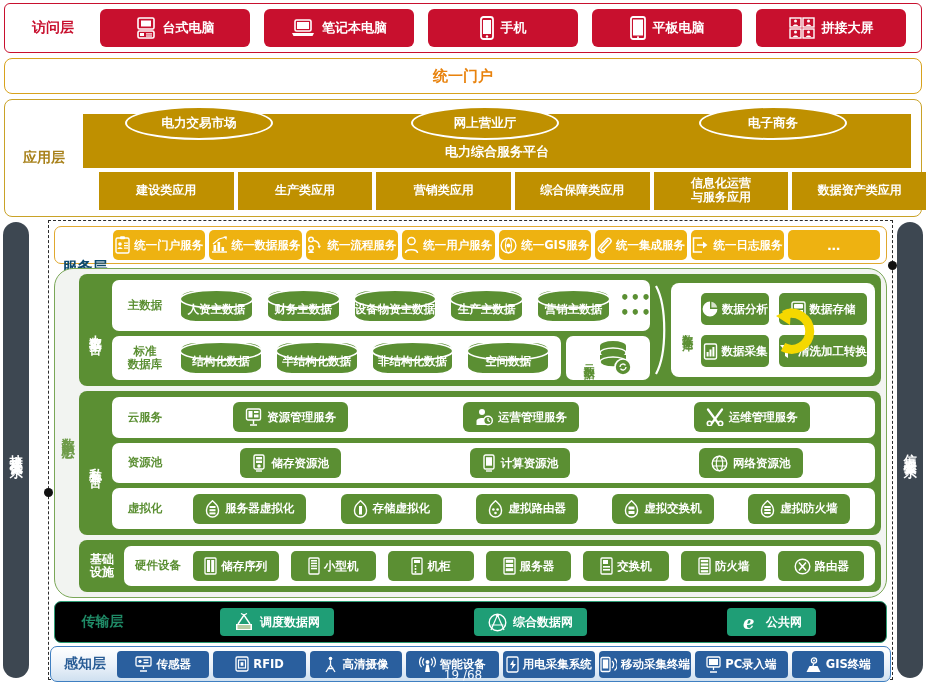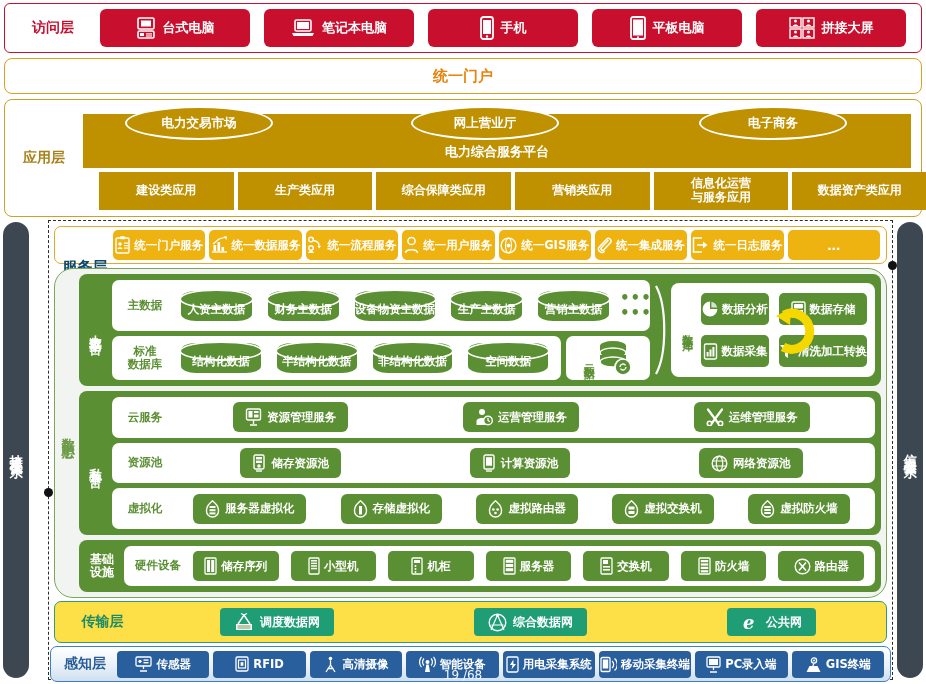--- a/index.html
+++ b/index.html
@@ -206,21 +206,21 @@
   #infra { height: 52px; }
   #infra .white-card { flex: 1; height: 40px; }
   .infra-chip {
     height: 30px; background: #5b8f33; border-radius: 5px; flex: 1;
     margin: 0 3px; font-size: 11.5px; gap: 4px;
   }
 
   
   #transmission {
     position: absolute; left: 54px; top: 601px; width: 833px; height: 42px;
-    border: 1.5px solid #2e9e76; border-radius: 7px; background: #fde047;
+    border: 1.5px solid #2e9e76; border-radius: 7px; background: #000000;
     display: flex; align-items: center;
   }
   #transmission .layer-label {
     color: #1f8a66; font-weight: bold; font-size: 14px; width: 95px;
     text-align: center; flex: none;
   }
   .trans-spread { flex: 1; display: flex; align-items: flex-start; justify-content: space-around; }
   .trans-chip {
     height: 28px; background: #1f9e76; border-radius: 4px;
     font-size: 12px; gap: 6px; padding: 0 14px;
@@ -338,22 +338,22 @@
       <div id="platform-band">
         <span class="platform-text">电力综合服务平台</span>
       </div>
       <div class="app-ellipse" style="left:42px;">电力交易市场</div>
       <div class="app-ellipse" style="left:328px;">网上营业厅</div>
       <div class="app-ellipse" style="left:616px;">电子商务</div>
 
       <div id="app-cats">
         <div class="app-cat">建设类应用</div>
         <div class="app-cat">生产类应用</div>
+        <div class="app-cat">营销类应用</div>
         <div class="app-cat">综合保障类应用</div>
-        <div class="app-cat">营销类应用</div>
         <div class="app-cat" style="white-space:pre-line">信息化运营
 与服务应用</div>
         <div class="app-cat">数据资产类应用</div>
       </div>
     </div>
   </div>
 
   <div class="pillar" id="pillar-left">
     <span class="vtext">技术规范体系</span>
   </div>

